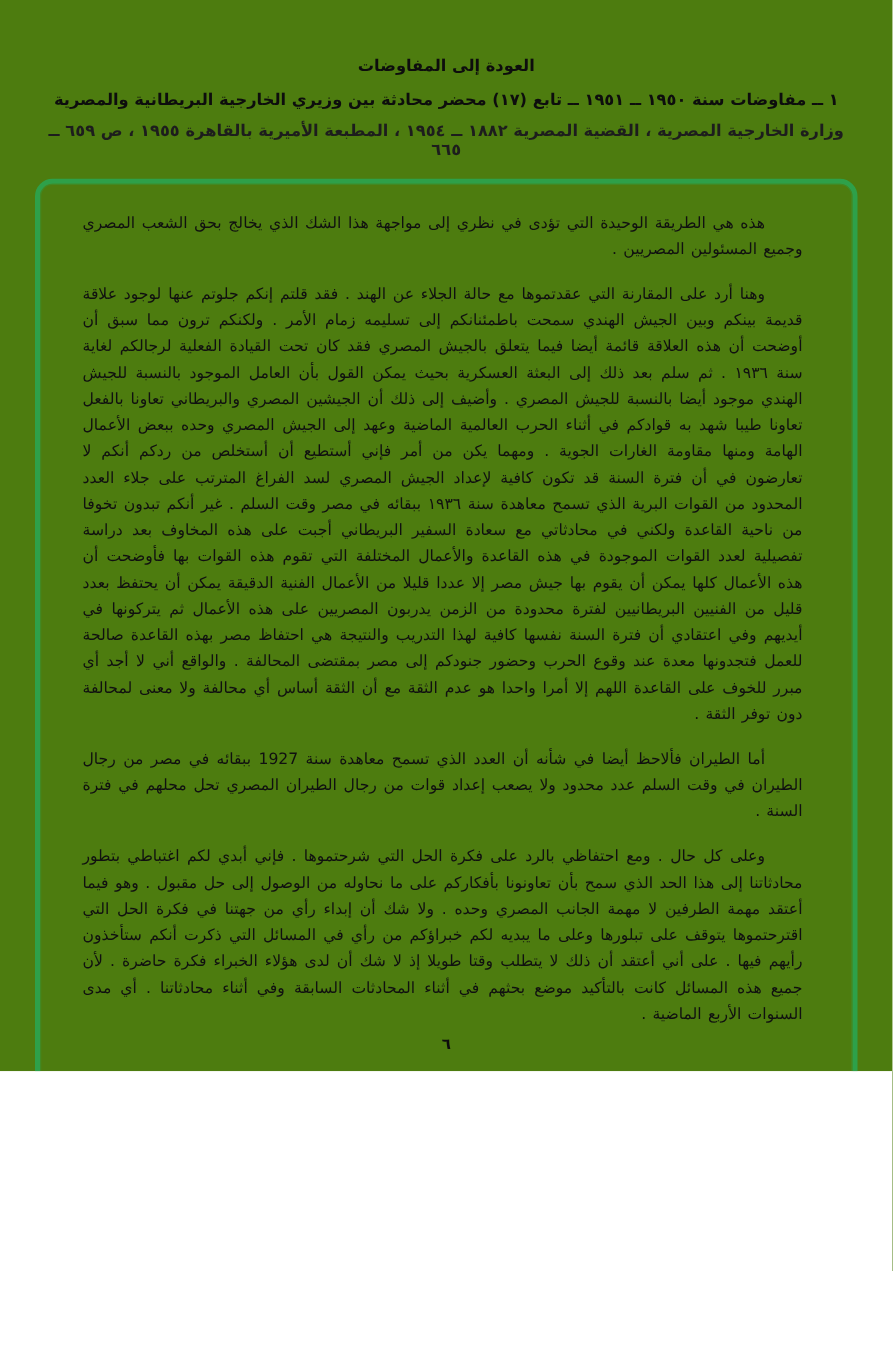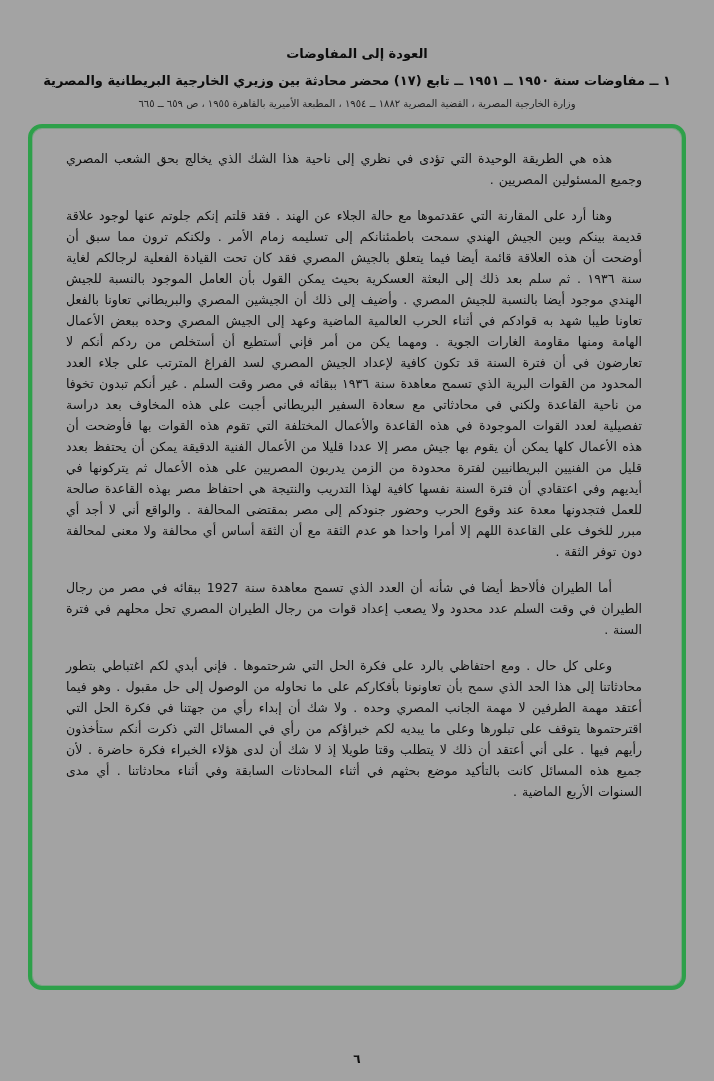--- a/index.html
+++ b/index.html
@@ -3,23 +3,23 @@
 <meta charset="utf-8">
 <style>
   html, body {
     margin: 0;
     padding: 0;
     background: #ffffff;
   }
   .page {
     position: relative;
     width: 714px;
-    height: 1081px;
+    height: 857px;
     margin: 0 auto;
-    background: #a3a3a3;
+    background: #4d7c0f;
     font-family: "DejaVu Sans", sans-serif;
     direction: rtl;
     overflow: hidden;
     color: #111111;
   }
   .header {
     padding-top: 46px;
     text-align: center;
   }
   .doc-title {
@@ -30,22 +30,22 @@
   }
   .doc-subtitle {
     font-size: 13px;
     font-weight: bold;
     margin: 10px 26px 0;
     color: #0d0d0d;
     line-height: 1.5;
     text-align: center;
   }
   .doc-source {
-    font-size: 10px;
-    font-weight: normal;
+    font-size: 13px;
+    font-weight: bold;
     margin: 7px 30px 0;
     color: #1d1d1d;
   }
   .green-frame {
     box-sizing: border-box;
     margin: 15px 28px 0;
     height: 866px;
     border: 4px solid #2ea04a;
     border-radius: 14px;
     padding: 20px 40px 20px 34px;
@@ -78,21 +78,21 @@
 
 <div class="page">
 
   <div class="header">
     <div class="doc-title">العودة إلى المفاوضات</div>
     <div class="doc-subtitle">١ ــ مفاوضات سنة ١٩٥٠ ــ ١٩٥١ ــ تابع (١٧) محضر محادثة بين وزيري الخارجية البريطانية والمصرية</div>
     <div class="doc-source">وزارة الخارجية المصرية ، القضية المصرية ١٨٨٢ ــ ١٩٥٤ ، المطبعة الأميرية بالقاهرة ١٩٥٥ ، ص ٦٥٩ ــ ٦٦٥</div>
   </div>
 
   <div class="green-frame">
-    <p class="para">هذه هي الطريقة الوحيدة التي تؤدى في نظري إلى ناحية هذا الشك الذي يخالج بحق الشعب المصري وجميع المسئولين المصريين .</p>
+    <p class="para">هذه هي الطريقة الوحيدة التي تؤدى في نظري إلى مواجهة هذا الشك الذي يخالج بحق الشعب المصري وجميع المسئولين المصريين .</p>
     <p class="para">وهنا أرد على المقارنة التي عقدتموها مع حالة الجلاء عن الهند . فقد قلتم إنكم جلوتم عنها لوجود علاقة قديمة بينكم وبين الجيش الهندي سمحت باطمئنانكم إلى تسليمه زمام الأمر . ولكنكم ترون مما سبق أن أوضحت أن هذه العلاقة قائمة أيضا فيما يتعلق بالجيش المصري فقد كان تحت القيادة الفعلية لرجالكم لغاية سنة ١٩٣٦ . ثم سلم بعد ذلك إلى البعثة العسكرية بحيث يمكن القول بأن العامل الموجود بالنسبة للجيش الهندي موجود أيضا بالنسبة للجيش المصري . وأضيف إلى ذلك أن الجيشين المصري والبريطاني تعاونا بالفعل تعاونا طيبا شهد به قوادكم في أثناء الحرب العالمية الماضية وعهد إلى الجيش المصري وحده ببعض الأعمال الهامة ومنها مقاومة الغارات الجوية . ومهما يكن من أمر فإني أستطيع أن أستخلص من ردكم أنكم لا تعارضون في أن فترة السنة قد تكون كافية لإعداد الجيش المصري لسد الفراغ المترتب على جلاء العدد المحدود من القوات البرية الذي تسمح معاهدة سنة ١٩٣٦ ببقائه في مصر وقت السلم . غير أنكم تبدون تخوفا من ناحية القاعدة ولكني في محادثاتي مع سعادة السفير البريطاني أجبت على هذه المخاوف بعد دراسة تفصيلية لعدد القوات الموجودة في هذه القاعدة والأعمال المختلفة التي تقوم هذه القوات بها فأوضحت أن هذه الأعمال كلها يمكن أن يقوم بها جيش مصر إلا عددا قليلا من الأعمال الفنية الدقيقة يمكن أن يحتفظ بعدد قليل من الفنيين البريطانيين لفترة محدودة من الزمن يدربون المصريين على هذه الأعمال ثم يتركونها في أيديهم وفي اعتقادي أن فترة السنة نفسها كافية لهذا التدريب والنتيجة هي احتفاظ مصر بهذه القاعدة صالحة للعمل فتجدونها معدة عند وقوع الحرب وحضور جنودكم إلى مصر بمقتضى المحالفة . والواقع أني لا أجد أي مبرر للخوف على القاعدة اللهم إلا أمرا واحدا هو عدم الثقة مع أن الثقة أساس أي محالفة ولا معنى لمحالفة دون توفر الثقة .</p>
     <p class="para">أما الطيران فألاحظ أيضا في شأنه أن العدد الذي تسمح معاهدة سنة 1927 ببقائه في مصر من رجال الطيران في وقت السلم عدد محدود ولا يصعب إعداد قوات من رجال الطيران المصري تحل محلهم في فترة السنة .</p>
     <p class="para">وعلى كل حال . ومع احتفاظي بالرد على فكرة الحل التي شرحتموها . فإني أبدي لكم اغتباطي بتطور محادثاتنا إلى هذا الحد الذي سمح بأن تعاونونا بأفكاركم على ما نحاوله من الوصول إلى حل مقبول . وهو فيما أعتقد مهمة الطرفين لا مهمة الجانب المصري وحده . ولا شك أن إبداء رأي من جهتنا في فكرة الحل التي اقترحتموها يتوقف على تبلورها وعلى ما يبديه لكم خبراؤكم من رأي في المسائل التي ذكرت أنكم ستأخذون رأيهم فيها . على أني أعتقد أن ذلك لا يتطلب وقتا طويلا إذ لا شك أن لدى هؤلاء الخبراء فكرة حاضرة . لأن جميع هذه المسائل كانت بالتأكيد موضع بحثهم في أثناء المحادثات السابقة وفي أثناء محادثاتنا . أي مدى السنوات الأربع الماضية .</p>
   </div>
 
   <div class="page-number">٦</div>
 
 </div>
 
 </body></html>

